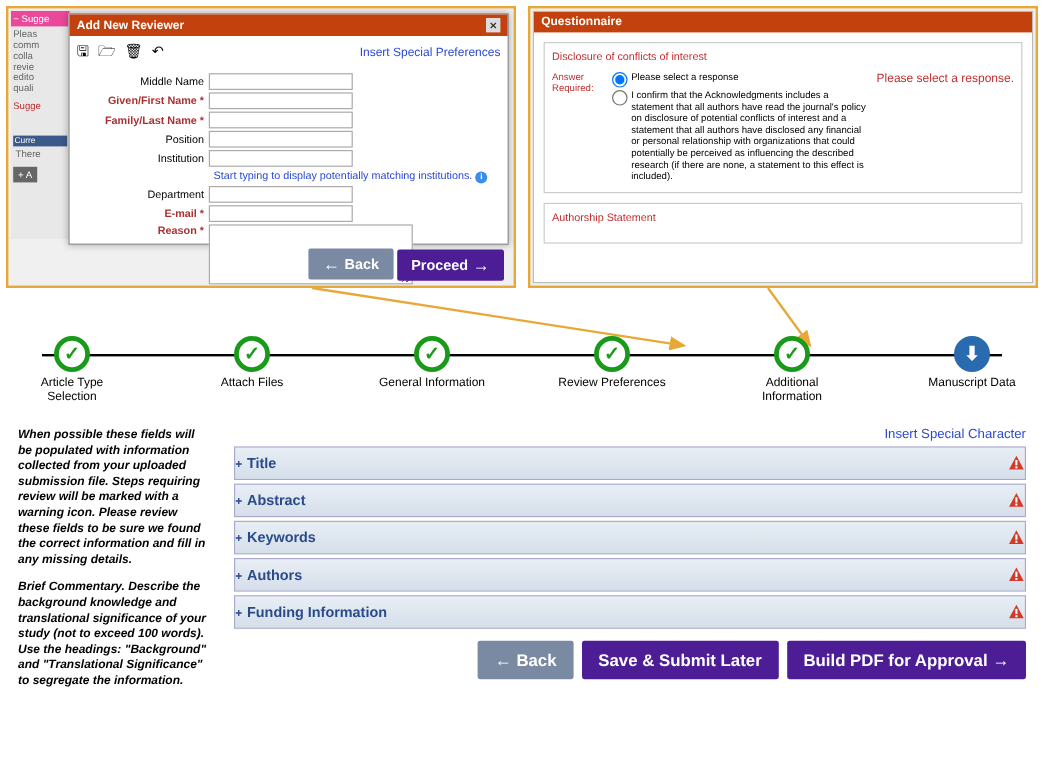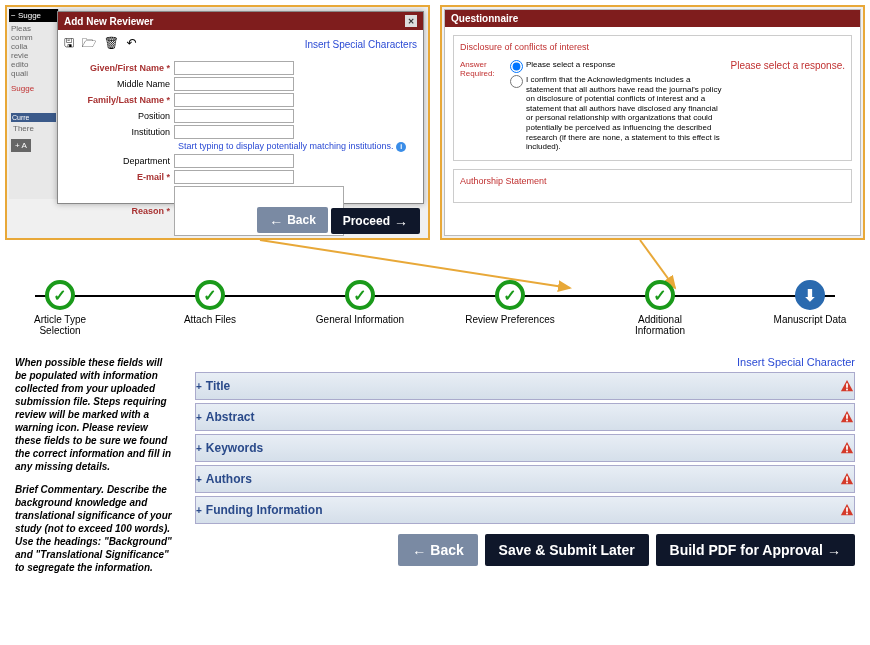--- a/index.html
+++ b/index.html
@@ -1,36 +1,36 @@
 <!DOCTYPE html>
 <html><head>
 <meta charset="utf-8">
 <style>
 *{box-sizing:border-box;margin:0;padding:0;font-family:Arial,Helvetica,sans-serif}
 body{background:#fff;font-size:10px;width:870px;padding:5px}
 .top-panels{display:flex;gap:10px;margin-bottom:10px}
 .panel{border:2px solid #e8a838;flex:1;position:relative;background:#f0f0f0;padding:2px;height:235px;overflow:hidden}
 .panel-inner{background:#fff;border:1px solid #bbb;height:100%;position:relative}
-.bluebar{background:#7f1d1d;color:#fff;padding:3px 6px;font-weight:bold;font-size:10px;display:flex;justify-content:space-between;align-items:center}
+.bluebar{background:#c2410c;color:#fff;padding:3px 6px;font-weight:bold;font-size:10px;display:flex;justify-content:space-between;align-items:center}
 .bluebar .close-x{background:#ddd;color:#333;width:12px;height:12px;display:inline-flex;align-items:center;justify-content:center;font-size:8px;cursor:pointer}
 .insert-link{color:#2a4ad4;font-size:10px;text-align:right;padding:2px 6px;cursor:pointer}
 .form-row{display:flex;align-items:center;margin:2px 0;padding:0 6px}
 .form-row label{width:110px;text-align:right;font-size:9px;padding-right:4px}
 .form-row .req{color:#a83232;font-weight:bold}
 .form-row input,.form-row textarea{border:1px solid #aaa;font-size:9px;padding:1px 2px}
 .form-row input{width:120px;height:14px}
 .form-row textarea{width:170px;height:50px}
 .hint{color:#2a4ad4;font-size:9px;padding-left:120px}
 .hint .info-icon{display:inline-block;width:10px;height:10px;background:#3a8de8;color:#fff;border-radius:50%;text-align:center;line-height:10px;font-size:7px;font-weight:bold}
 .toolbar-icons{padding:4px 6px;font-size:12px}
 .toolbar-icons span{margin-right:4px;cursor:pointer}
-.btn{background:#0f172a;color:#fff;border:none;padding:5px 12px;font-size:12px;font-weight:bold;cursor:pointer;border-radius:2px;display:inline-flex;align-items:center;gap:4px}
+.btn{background:#4c1d95;color:#fff;border:none;padding:5px 12px;font-size:12px;font-weight:bold;cursor:pointer;border-radius:2px;display:inline-flex;align-items:center;gap:4px}
 .btn-light{background:#7a8aa3}
 .ghost-bg{position:absolute;left:2px;top:2px;width:50px;height:190px;background:#e8e8e8;font-size:8px;color:#666;padding:2px;border-right:1px solid #ccc;z-index:0;overflow:hidden}
-.ghost-bg .sugg-hdr{background:#000000;color:#fff;padding:2px;font-size:8px;margin:-2px -2px 2px -2px}
+.ghost-bg .sugg-hdr{background:#ec4899;color:#fff;padding:2px;font-size:8px;margin:-2px -2px 2px -2px}
 .ghost-bg .curr{background:#3b5a8a;color:#fff;padding:1px;font-size:7px;margin-top:20px}
 .ghost-bg .addbtn{background:#666;color:#fff;padding:2px 4px;display:inline-block;margin-top:4px;font-size:8px}
 .modal-box{position:absolute;left:50px;top:4px;right:4px;bottom:34px;background:#fff;border:1px solid #888;box-shadow:0 0 6px rgba(0,0,0,.3);z-index:1}
 .panel .footer-btns{position:absolute;bottom:4px;right:8px;z-index:2}
 .q-body{padding:8px;font-size:9px}
 .q-section{border:1px solid #ccc;padding:6px;margin-bottom:8px}
 .q-title{color:#c03030;font-size:9px;margin-bottom:8px}
 .q-row{display:flex;gap:0}
 .q-left{color:#c03030;width:50px;font-size:8px}
 .q-opt{display:flex;align-items:flex-start;gap:3px;margin-bottom:2px}
@@ -82,52 +82,52 @@
         <span>Add New Reviewer</span>
         <span class="close-x">✕</span>
       </div>
       <div style="display:flex;justify-content:space-between;align-items:center">
         <div class="toolbar-icons">
           <span>🖫</span>
           <span>🗁</span>
           <span>🗑</span>
           <span>↶</span>
         </div>
-        <div class="insert-link">Insert Special Characters</div>
-      </div>
+        <div class="insert-link">Insert Special Preferences</div>
+      </div>
+      <div class="form-row">
+          <label>Middle Name</label>
+          <input value="" style="">
+        </div>
       <div class="form-row">
           <label class="req">Given/First Name *</label>
           <input value="" style="">
         </div>
       <div class="form-row">
-          <label>Middle Name</label>
-          <input value="" style="">
-        </div>
-      <div class="form-row">
           <label class="req">Family/Last Name *</label>
           <input value="" style="">
         </div>
       <div class="form-row">
           <label>Position</label>
           <input value="" style="">
         </div>
       <div class="form-row">
           <label>Institution</label>
           <input value="" style="">
         </div>
       <div class="hint"><span>Start typing to display potentially matching institutions.</span> <span class="info-icon">i</span></div>
       <div class="form-row">
           <label>Department</label>
           <input value="" style="">
         </div>
       <div class="form-row">
           <label class="req">E-mail *</label>
           <input value="" style="">
         </div>
-      <div class="form-row" style="align-items:center">
+      <div class="form-row" style="align-items:flex-start">
           <label class="req">Reason *</label>
           <textarea style=""></textarea>
         </div>
     </div>
     <div class="footer-btns">
       <button class="btn btn-light">
           <span class="arrow-glyph">←</span> 
           <span>Back</span>
         </button>
       <button class="btn">

